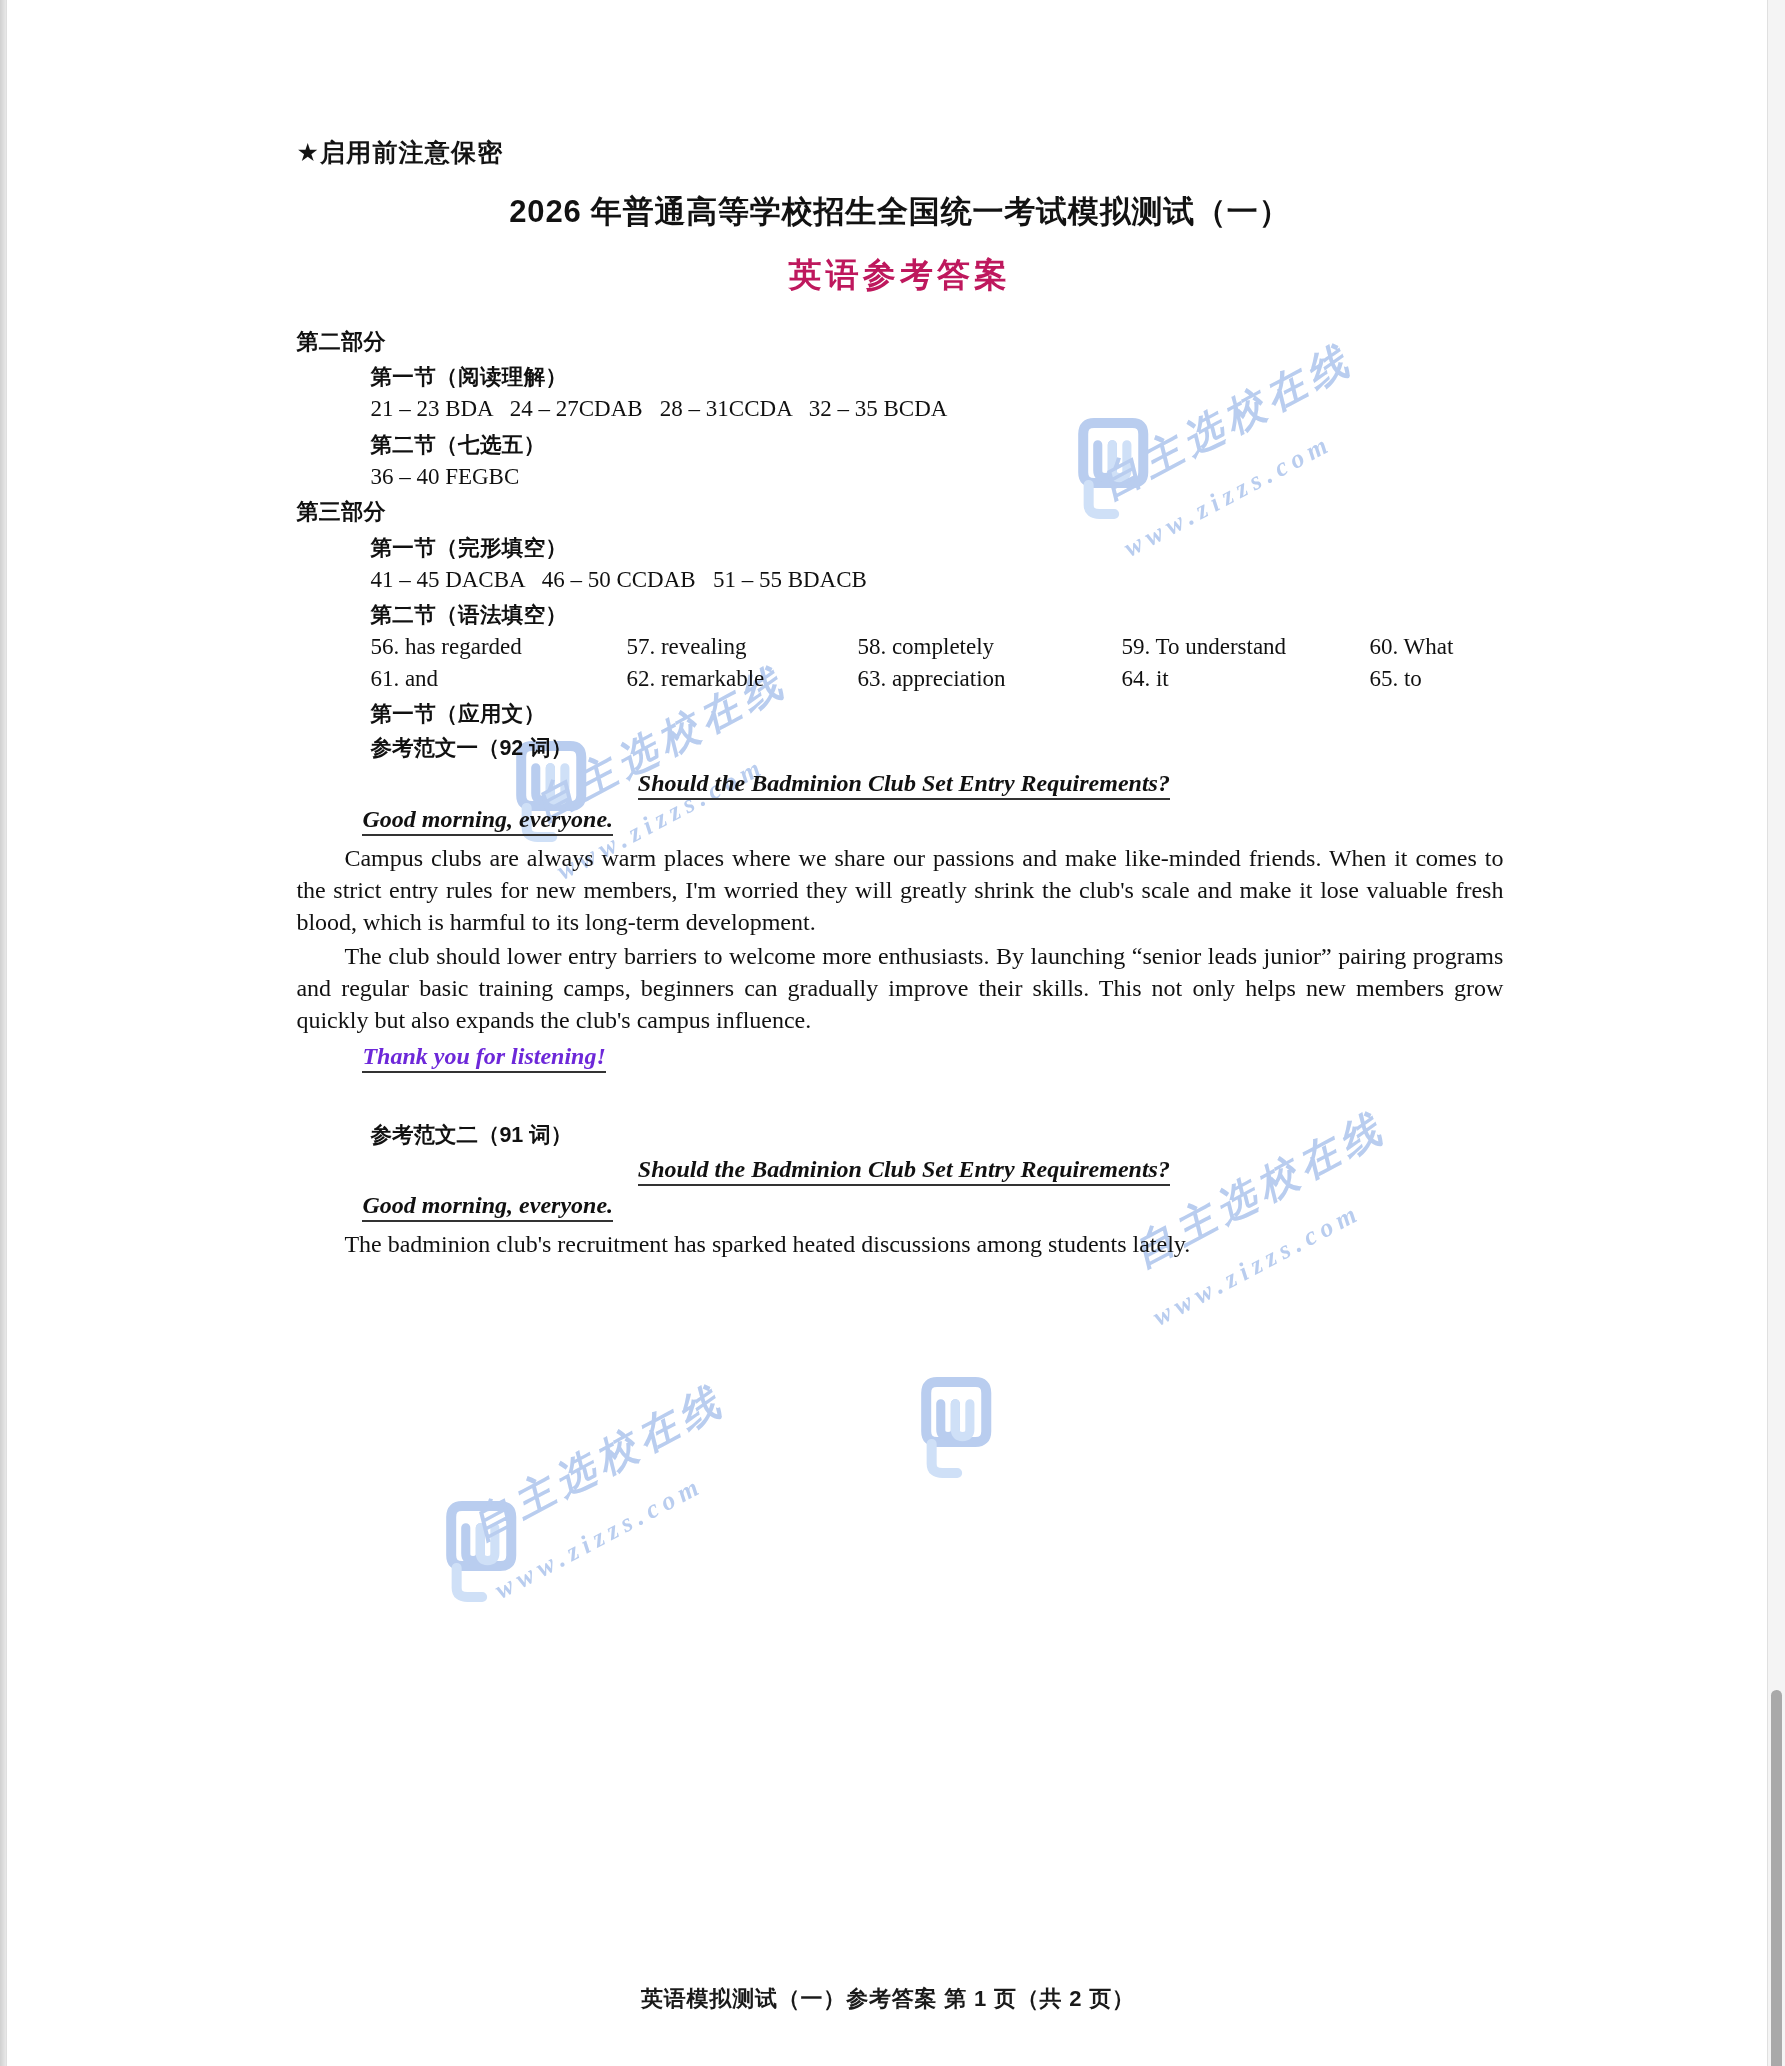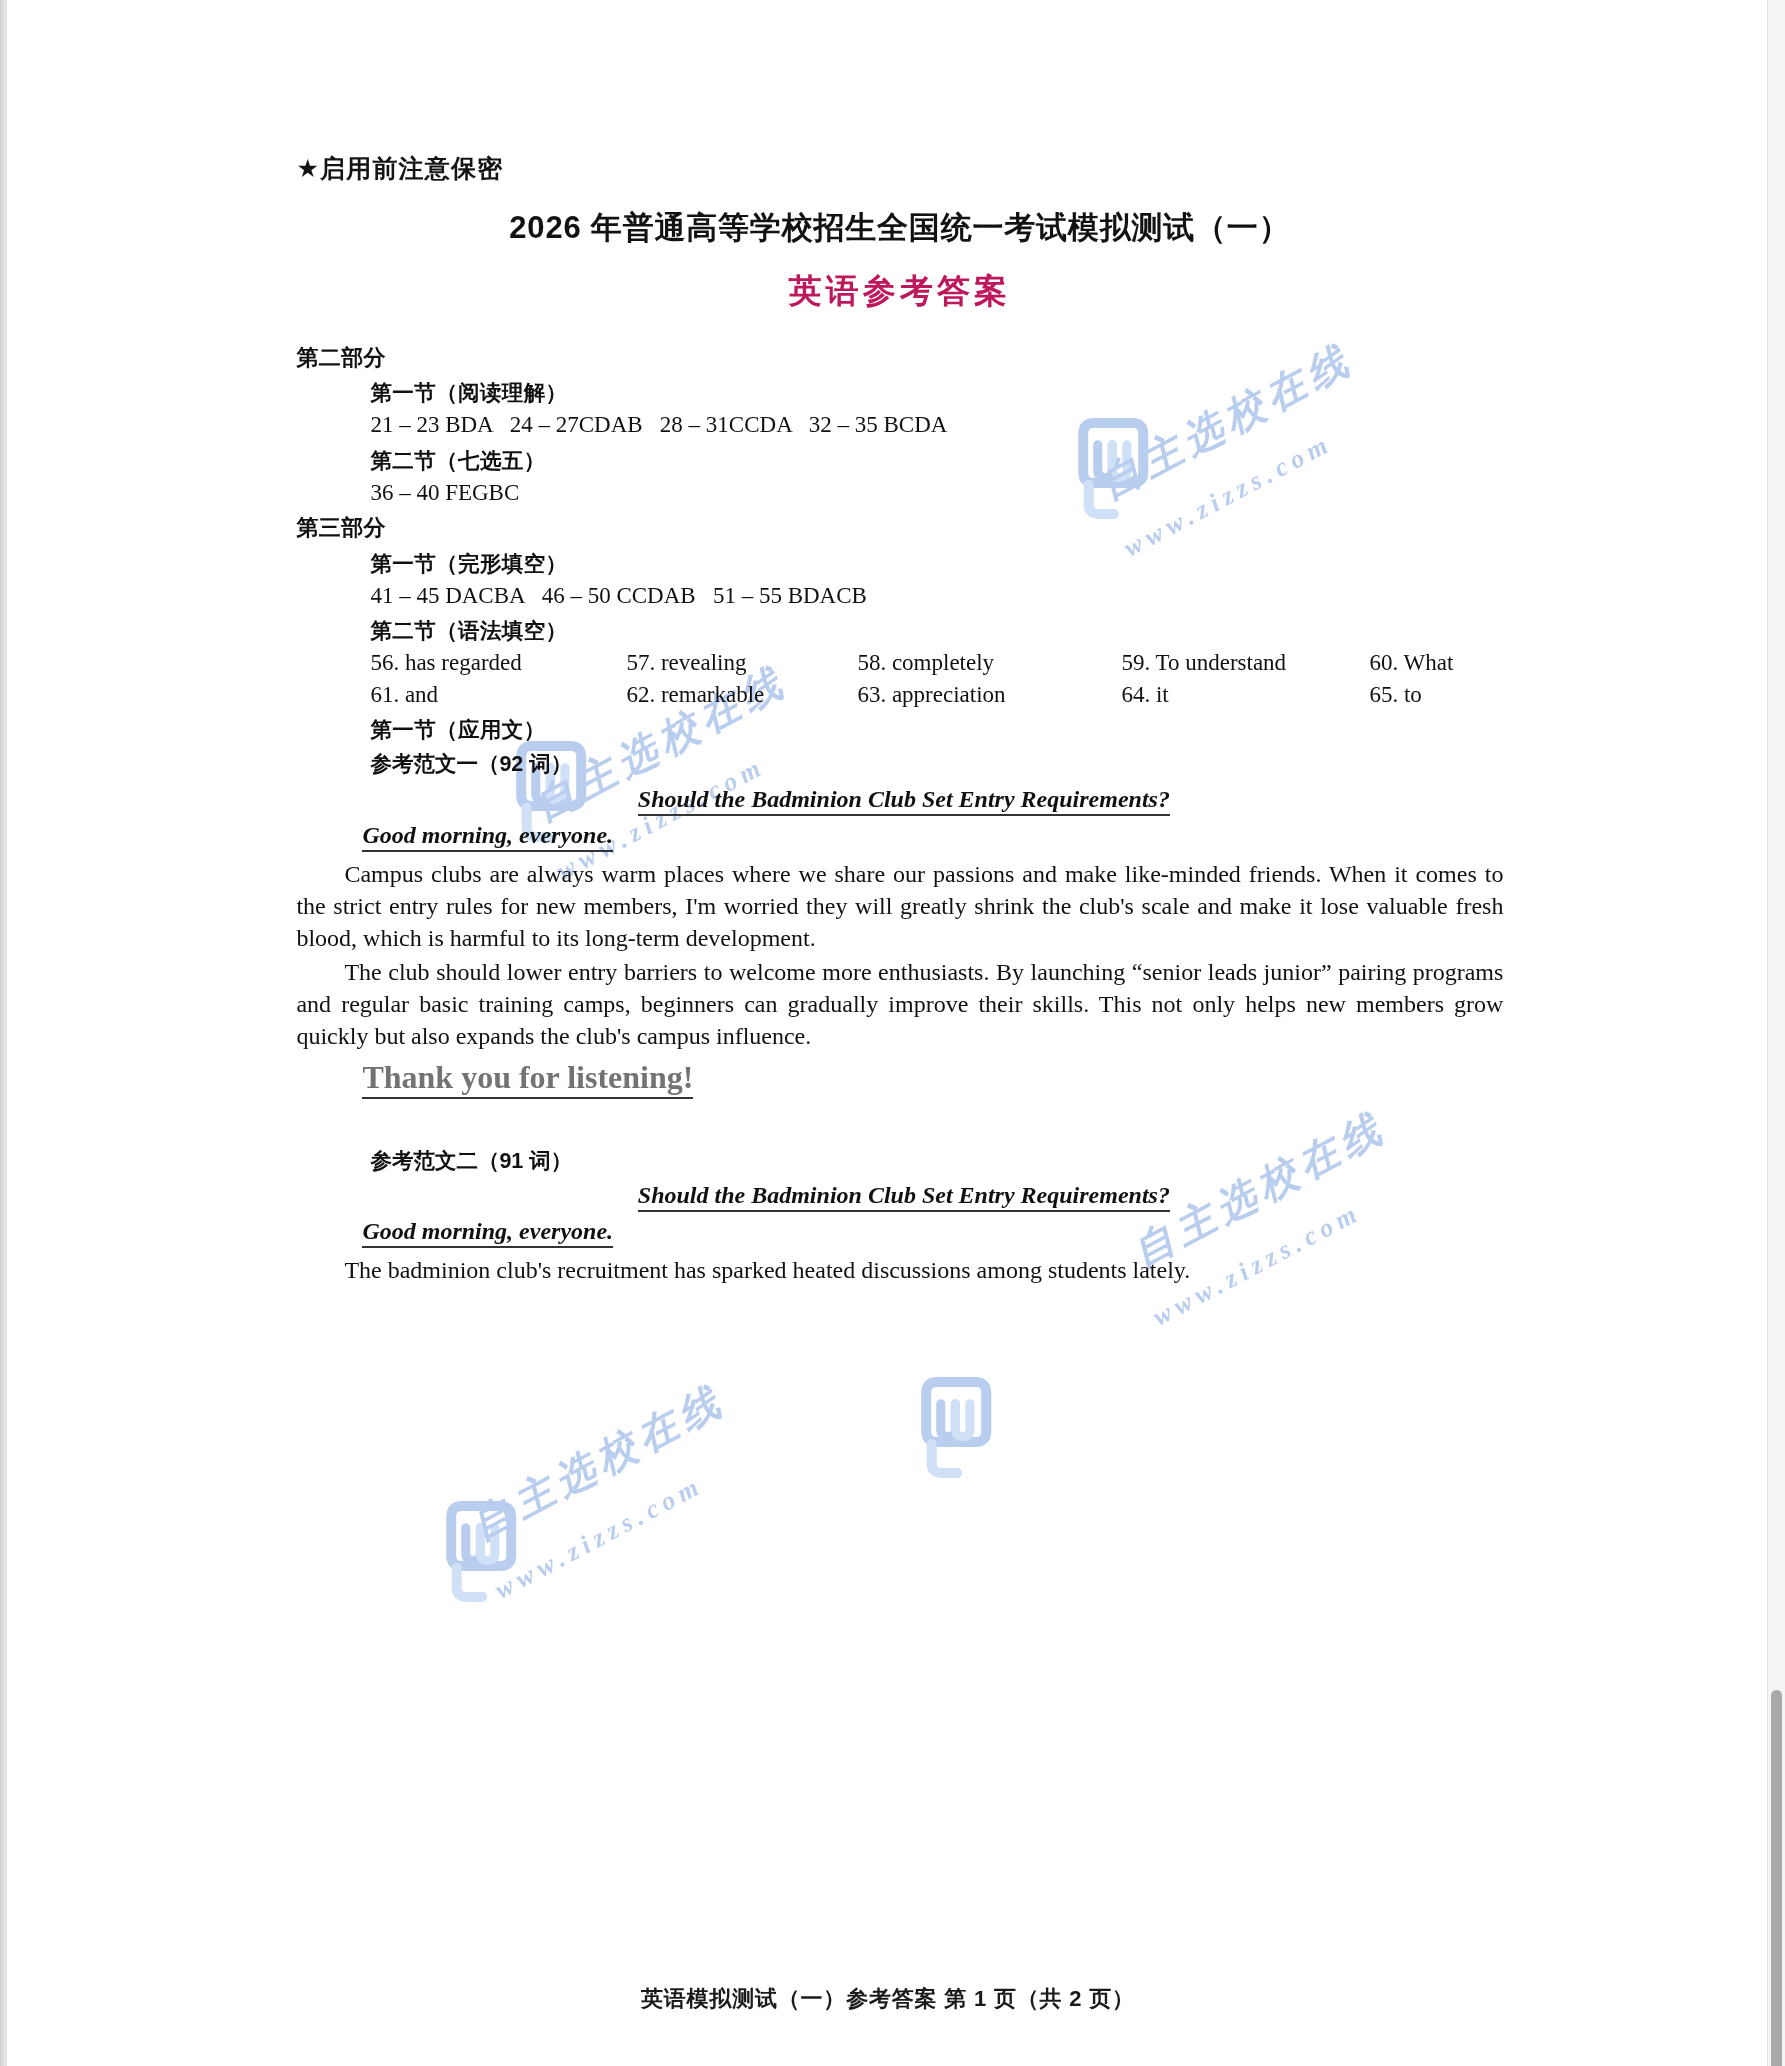--- a/index.html
+++ b/index.html
@@ -63,21 +63,21 @@
   .content {
     position: absolute;
     left: 0; top: 0;
     width: 1761px;
     height: 2088px;
   }
 
   .doc {
     position: absolute;
     left: 289px;
-    top: 152px;
+    top: 136px;
     width: 1240px;
   }
 
   
   .secret-line {
     font-family: "Liberation Sans", "DejaVu Sans", sans-serif;
     font-weight: bold;
     font-size: 25px;
     letter-spacing: 1.2px;
     color: #141414;
@@ -184,23 +184,24 @@
     margin: 0 0 10px 0;
     padding-left: 66px;
   }
   .essay-greet span,
   .essay-close span {
     border-bottom: 2.1px solid #333;
     padding-bottom: 2.5px;
   }
   .essay-close {
     font-family: "Liberation Serif", "DejaVu Serif", serif;
-    font-weight: bold;
-    font-size: 32px;
-    color: #737373;
+    font-style: italic;
+    font-weight: bold;
+    font-size: 24px;
+    color: #6d28d9;
     margin: 5.8px 0 0 0;
     padding-left: 66px;
   }
   .essay-para {
     font-family: "Liberation Serif", "DejaVu Serif", serif;
     font-size: 24px;
     line-height: 1.33;
     color: #111;
     margin: 0 0 2.5px 0;
     text-align: justify;

